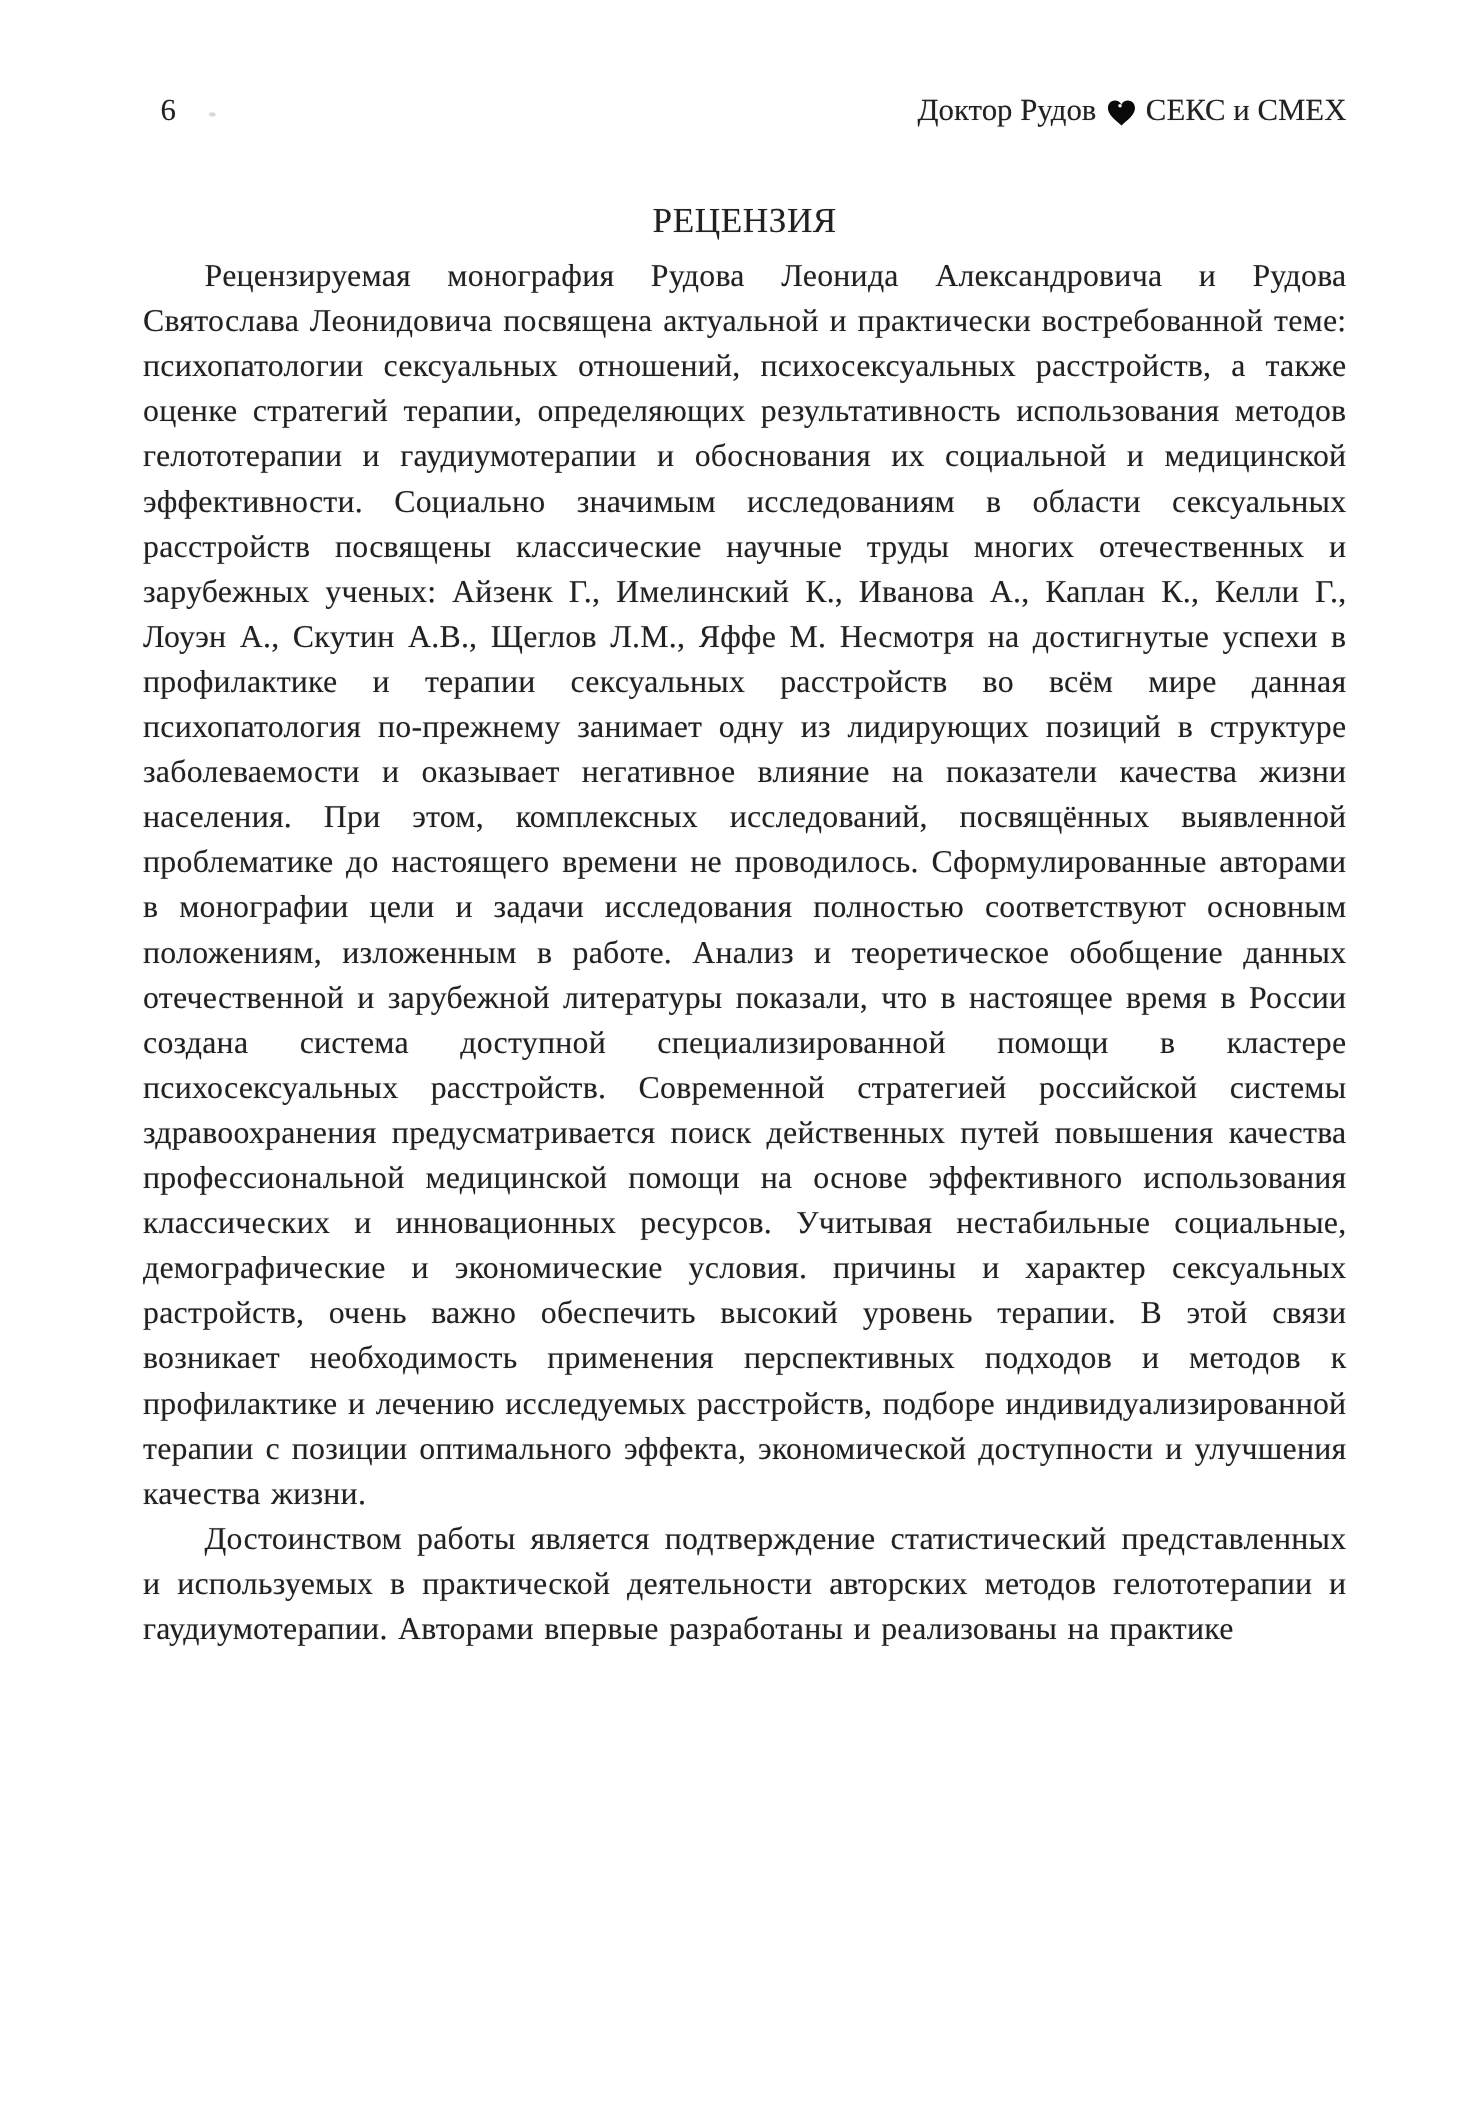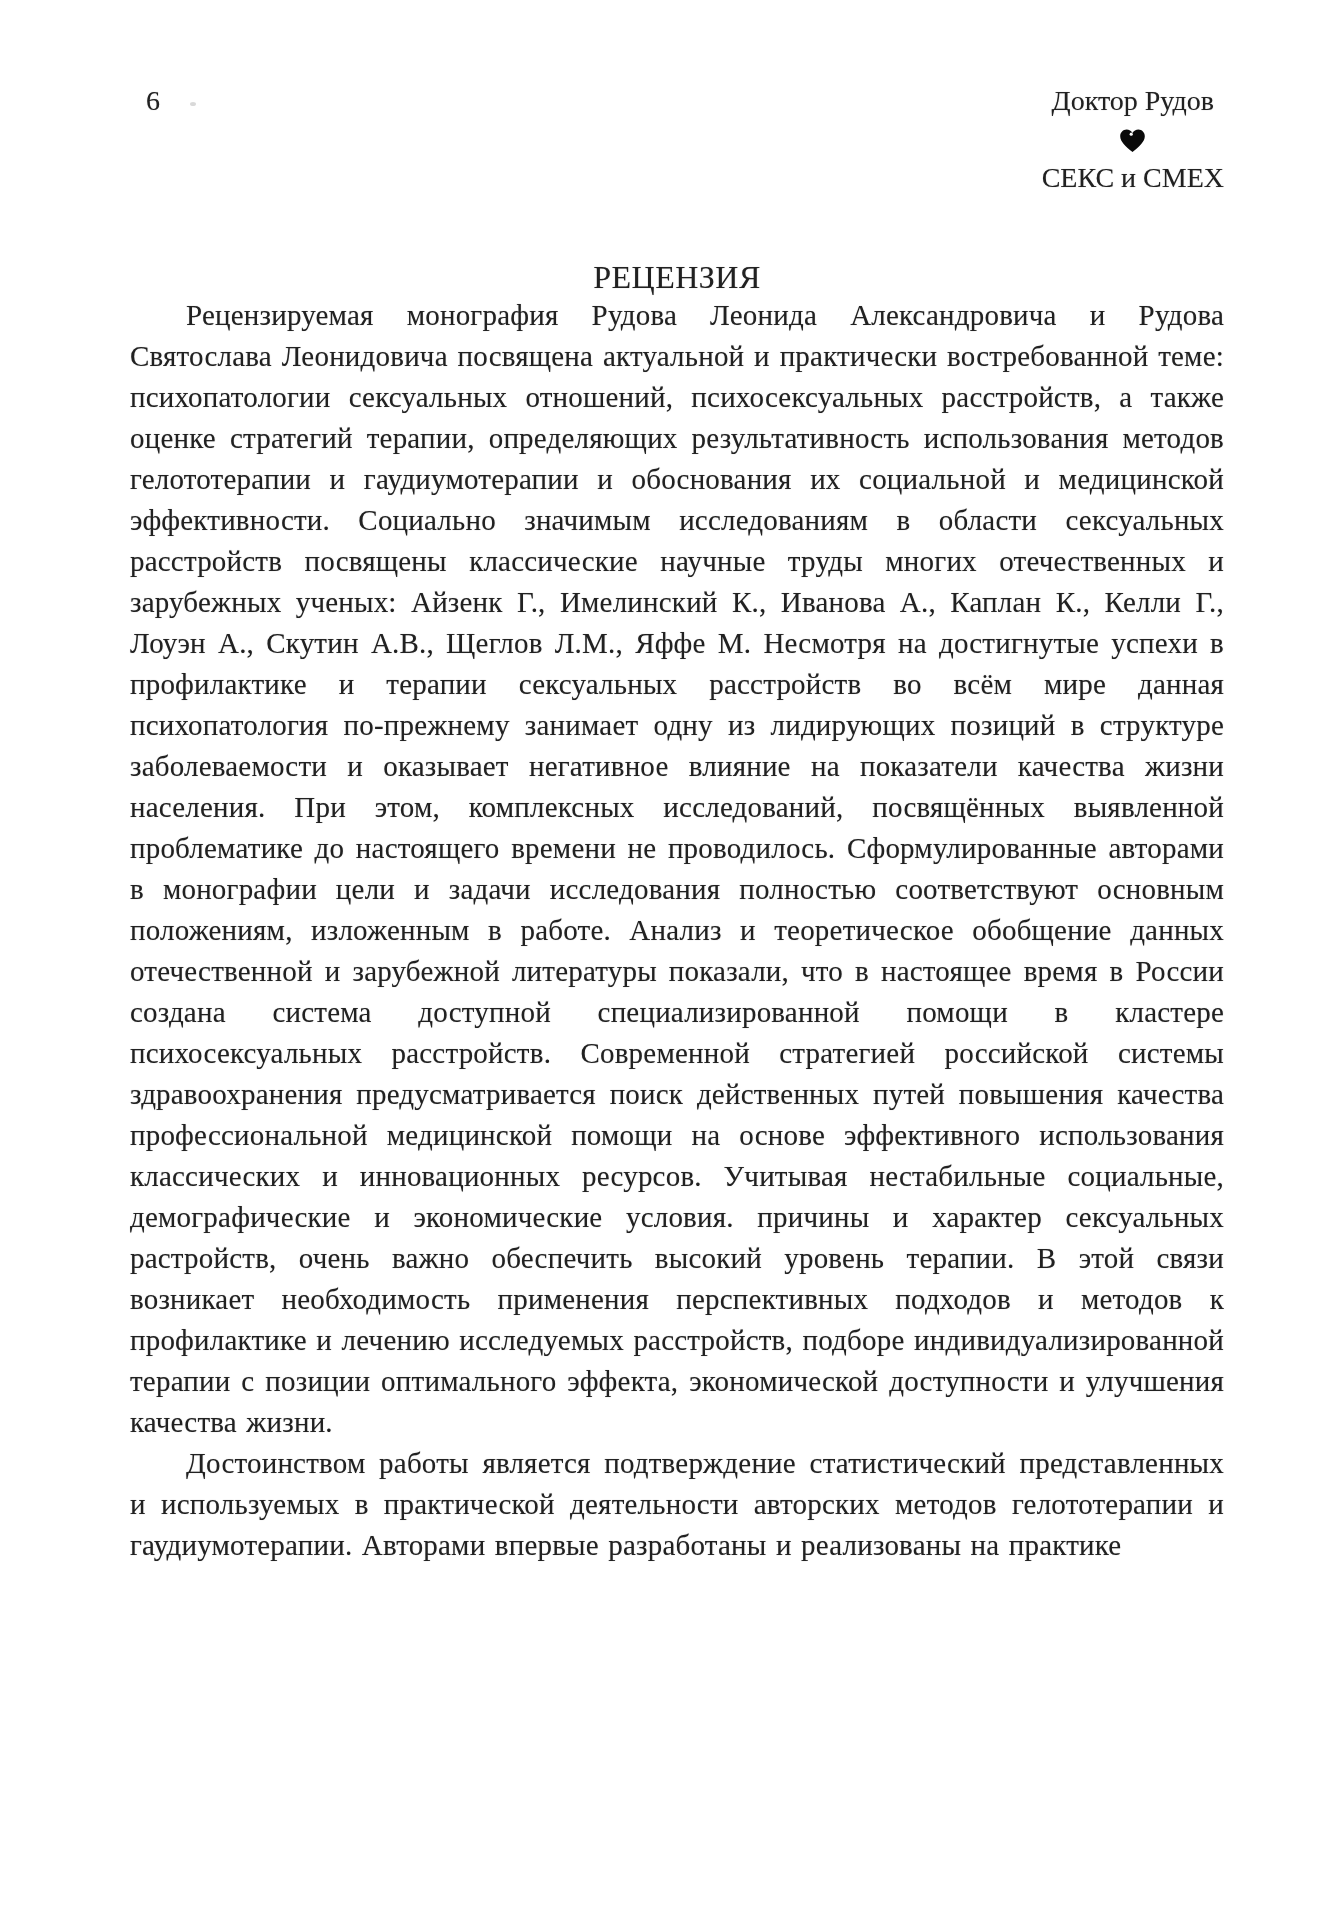--- a/index.html
+++ b/index.html
@@ -27,21 +27,20 @@
     line-height: 34px;
   }
   .running-header .page-num {
     padding-left: 16px;
   }
   .brand {
     display: inline-flex;
     align-items: center;
     gap: 9px;
     white-space: nowrap;
-    flex-direction: column;
   }
   .brand .heart {
     display: inline-flex;
     align-items: center;
     position: relative;
     top: 1px;
   }
   .doc-title {
     margin: 64px 0 0 0;
     text-align: center;
@@ -50,20 +49,21 @@
     line-height: 36px;
     letter-spacing: 0.5px;
   }
   .doc-subtitle {
     margin-top: 26px;
     text-align: center;
     font-size: 29px;
     line-height: 40px;
   }
   .body-text {
+    margin-top: 13px;
   }
   .body-text p {
     margin: 0;
     font-size: 29px;
     line-height: 41px;
     text-align: justify;
     text-indent: 56px;
     letter-spacing: 0.2px;
     word-spacing: 2px;
   }

